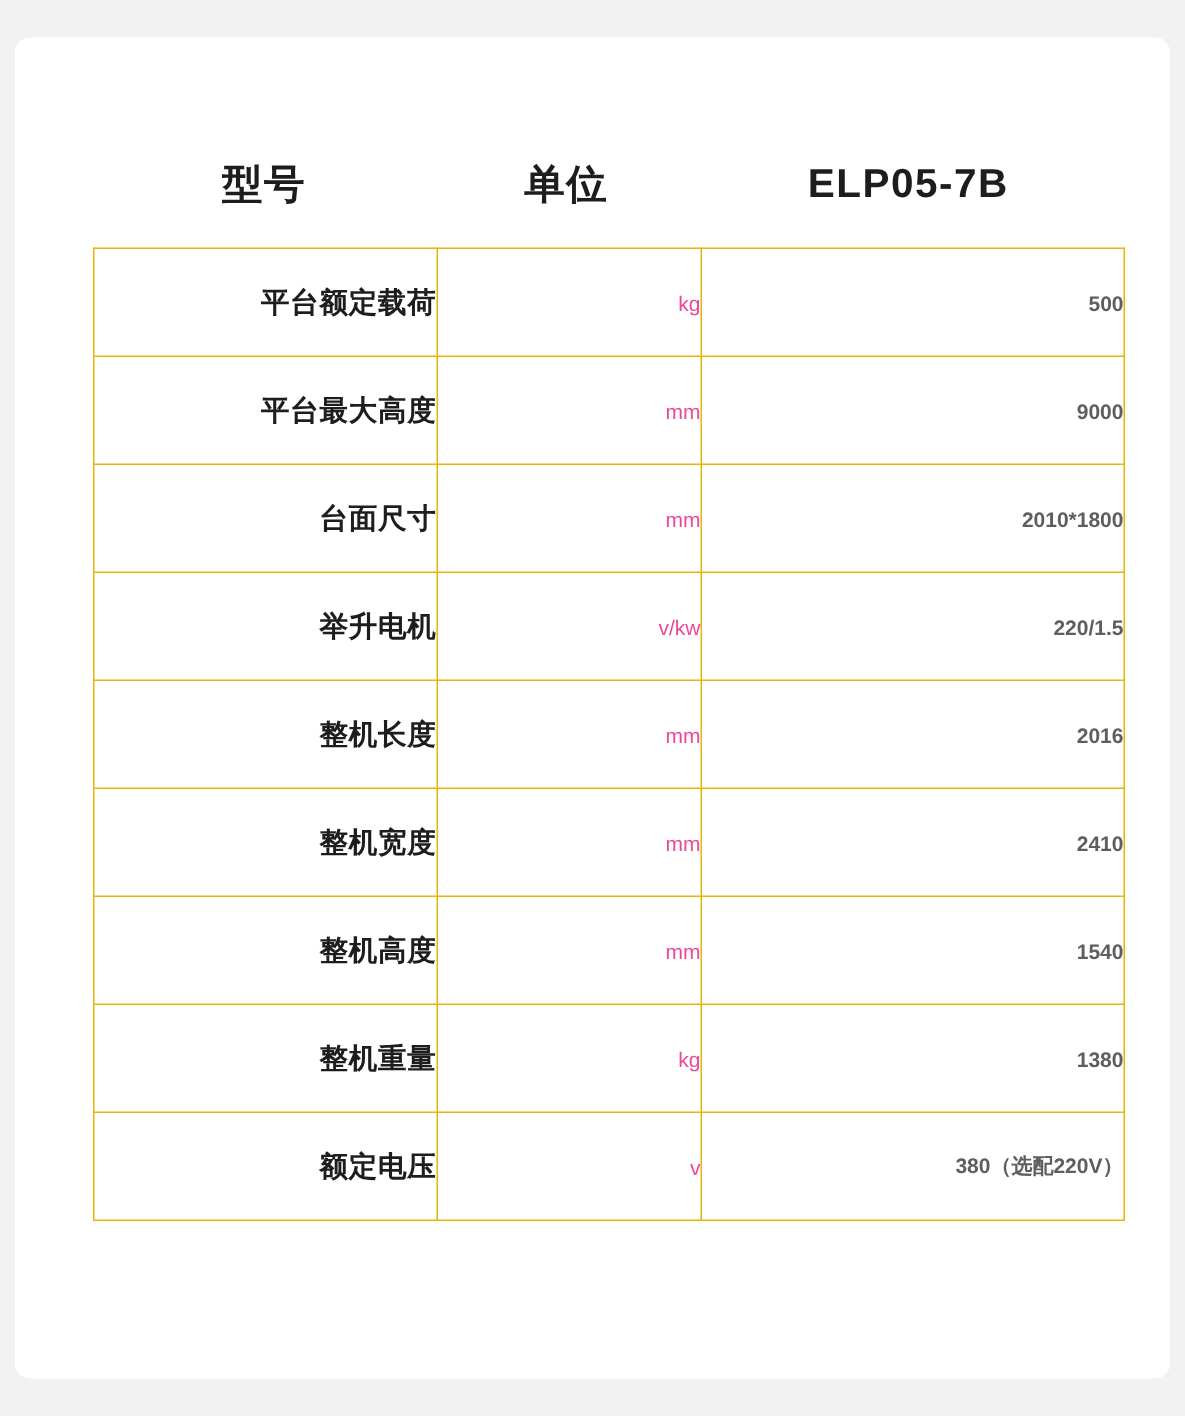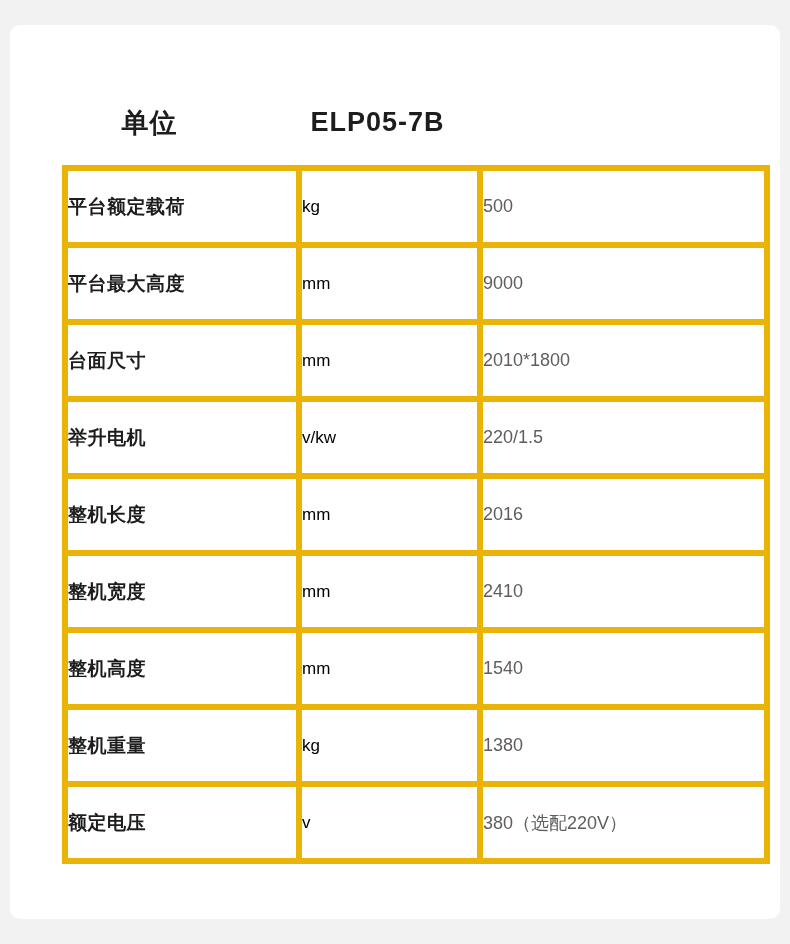--- a/index.html
+++ b/index.html
@@ -50,54 +50,55 @@
   .col-2 { width: 175px; }
   .col-3 { width: 281px; }
 
   
   .spec-table {
     width: 684px;
     border-collapse: collapse;
     table-layout: fixed;
   }
   .spec-table td {
-    border: 6px solid #eab308;
+    border: 1px solid #eab308;
     height: 71px;
-    text-align: left;
+    text-align: right;
     vertical-align: middle;
     padding: 0;
   }
   .spec-table td.c-name {
     width: 228px;
     font-size: 19px;
     font-weight: bold;
     color: #1d1d1d;
     letter-spacing: 0.5px;
   }
   .spec-table td.c-unit {
     width: 175px;
-    font-size: 17px;
-    color: #000000;
+    font-size: 14px;
+    color: #ec4899;
     font-weight: normal;
   }
   .spec-table td.c-value {
     width: 281px;
-    font-size: 18px;
+    font-size: 14px;
     color: #5e5e5e;
-    font-weight: normal;
+    font-weight: bold;
   }
 </style>
 </head>
 <body>
 
 <div class="page-card">
 
   <div class="spec-wrap">
 
     <div class="spec-header">
+      <div class="hcell col-1">型号</div>
       <div class="hcell col-2">单位</div>
       <div class="hcell col-3">ELP05-7B</div>
     </div>
 
     <table class="spec-table">
       <tbody>
         <tr>
           <td class="c-name">平台额定载荷</td>
           <td class="c-unit">kg</td>
           <td class="c-value">500</td>

